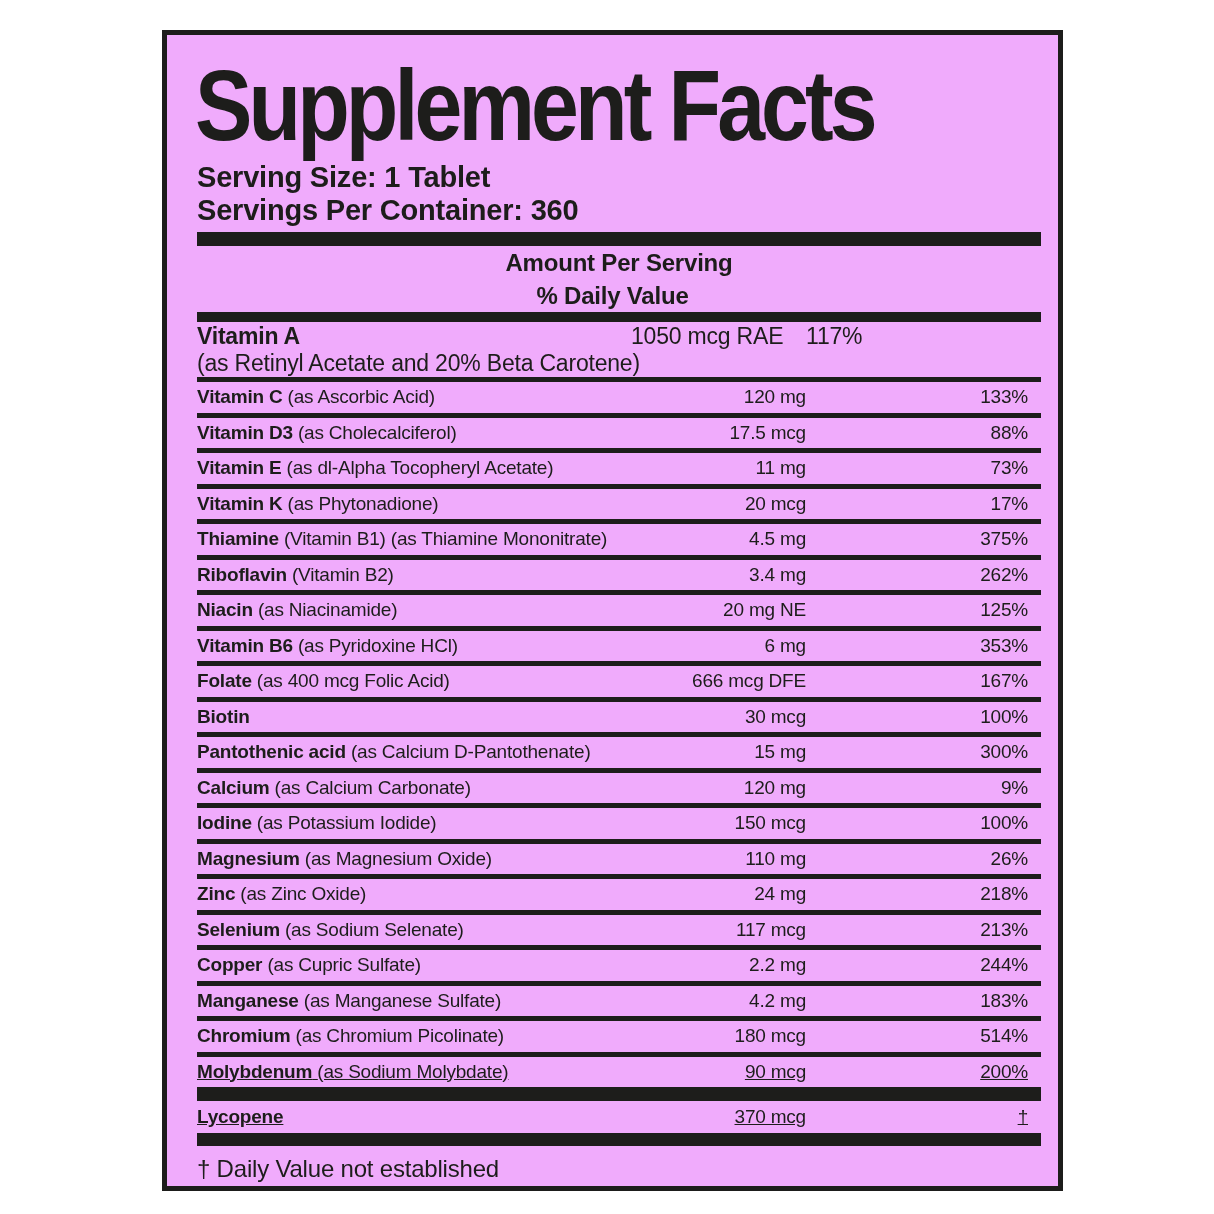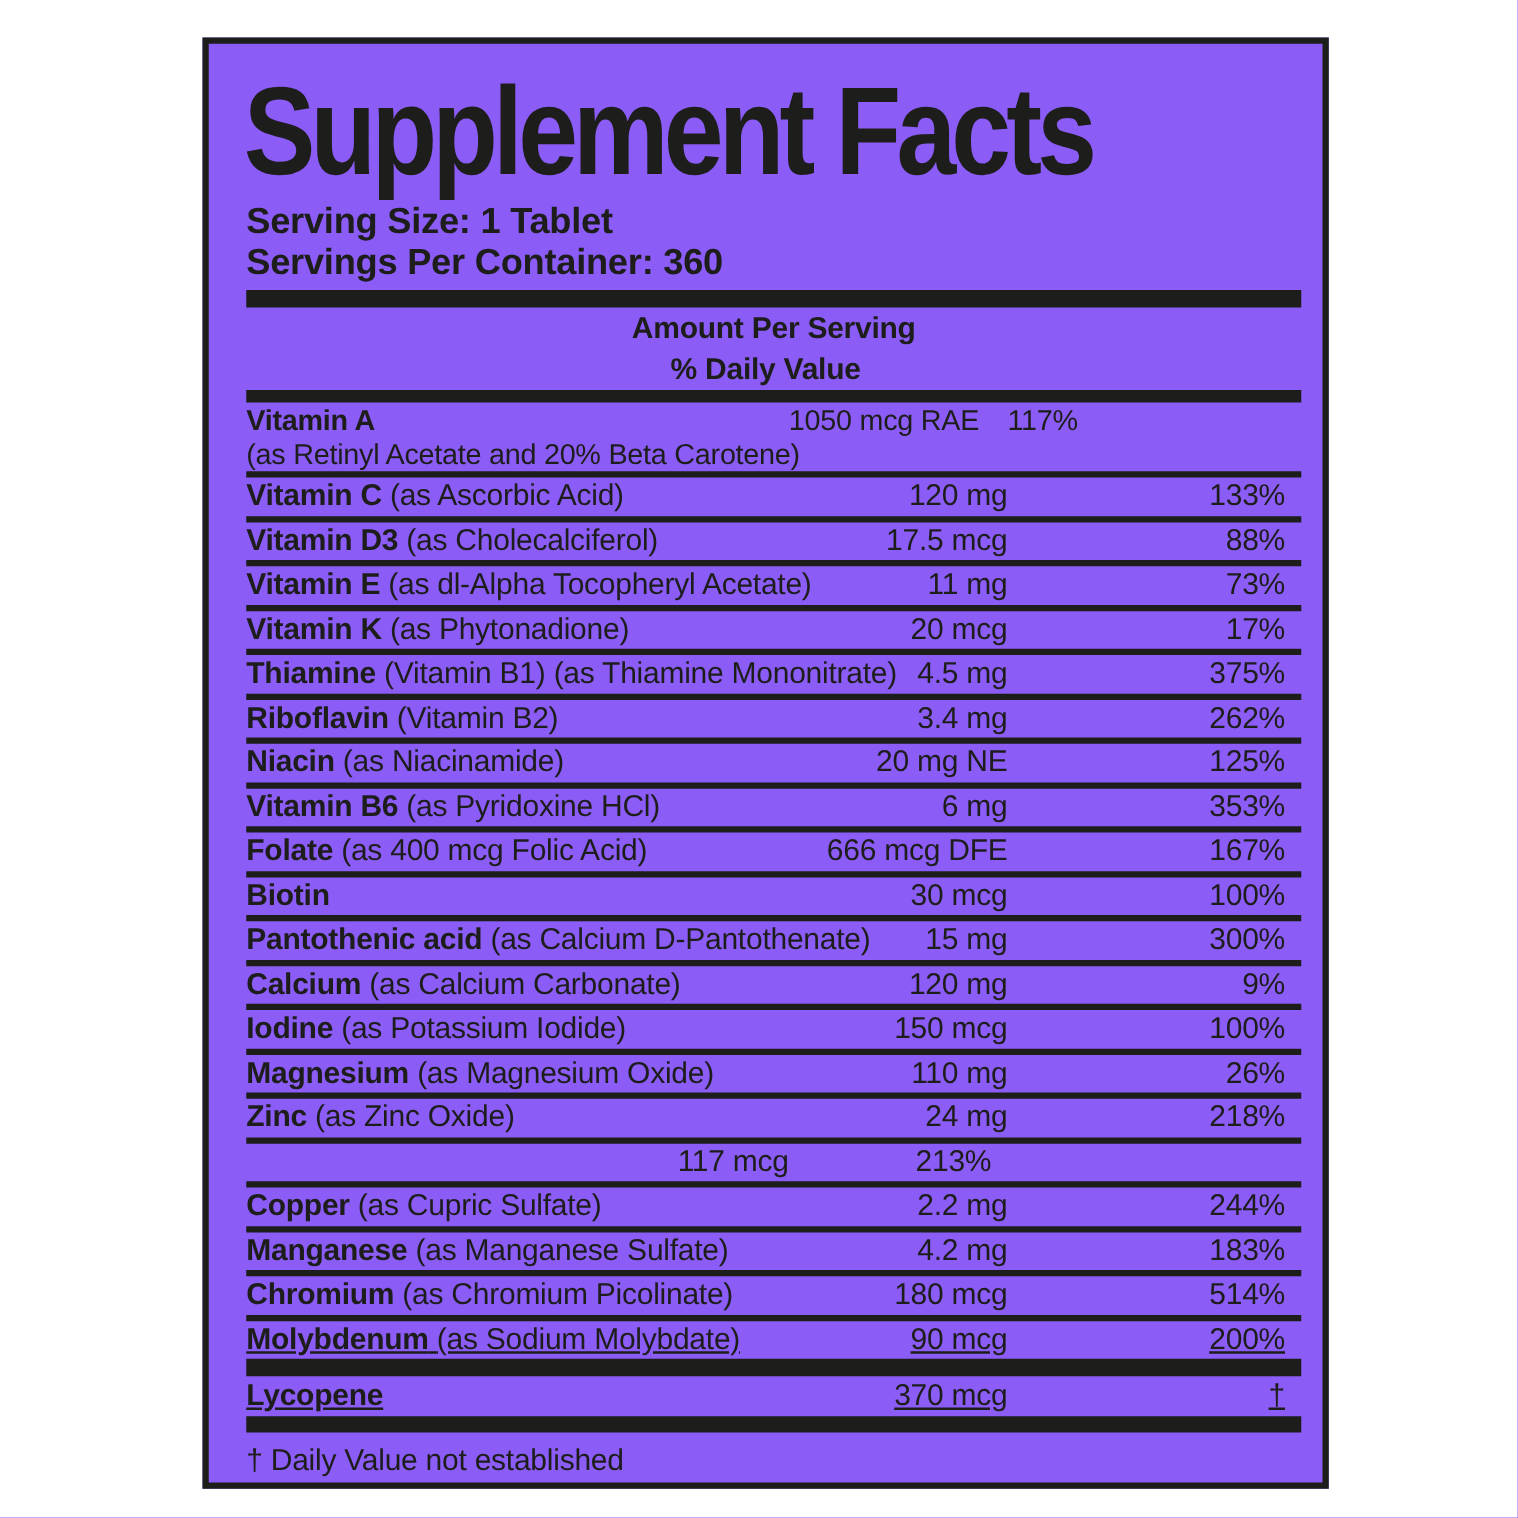--- a/index.html
+++ b/index.html
@@ -3,21 +3,21 @@
 <meta charset="utf-8">
 <style>
   html,body{margin:0;padding:0;}
   body{
     width:1214px;height:1214px;background:#ffffff;position:relative;
     font-family:"Liberation Sans",sans-serif;color:#1d1d1b;
     -webkit-font-smoothing:antialiased;
   }
   .panel{
     position:absolute;left:162px;top:30px;width:901px;height:1161px;
-    border:5px solid #1d1d1b;box-sizing:border-box;background:#8b5cf6;
+    border:5px solid #1d1d1b;box-sizing:border-box;background:#f0abfc;
     padding:10px 17px 0 30px;overflow:hidden;
   }
   .title{
     font-weight:bold;font-size:100px;line-height:100px;letter-spacing:-4.5px;
     transform:scaleX(0.86);transform-origin:left center;white-space:nowrap;
     margin:10px 0 6px -2px;
   }
   .serving-line{
     font-weight:bold;font-size:29px;line-height:33px;letter-spacing:-0.2px;white-space:nowrap;
   }
@@ -26,21 +26,21 @@
   .bar-mid{height:10px;}
   .bar-thick{height:14px;}
   .bar-bottom{height:13px;}
   .col-head{
     display:flex;justify-content:space-between;align-items:center;
     font-weight:bold;font-size:24px;line-height:33px;letter-spacing:-0.2px;flex-direction:column;
   }
   .col-head .dv-head{padding-right:13px;}
   .row{
     display:grid;grid-template-columns:minmax(0,1fr) 175px 235px;
-    font-size:24px;height:30.5px;line-height:30.5px;letter-spacing:-0.2px;
+    font-size:19px;height:30.5px;line-height:30.5px;letter-spacing:-0.2px;
     border-bottom:5px solid #1d1d1b;
   }
   .row:last-child{border-bottom:none;text-decoration:underline;}
   .row .nm{white-space:nowrap;overflow:visible;}
   .row .nm b{font-weight:bold;}
   .row .amt{text-align:right;white-space:nowrap;}
   .row .dv{text-align:right;padding-right:13px;white-space:nowrap;}
   .row--two{
     display:block;height:55px;border-bottom:5px solid #1d1d1b;
     font-size:23px;letter-spacing:-0.2px;
@@ -145,20 +145,21 @@
         <span class="nm"><b>Magnesium</b> <span>(as Magnesium Oxide)</span></span>
         <span class="amt">110 mg</span>
         <span class="dv">26%</span>
       </div>
       <div class="row">
         <span class="nm"><b>Zinc</b> <span>(as Zinc Oxide)</span></span>
         <span class="amt">24 mg</span>
         <span class="dv">218%</span>
       </div>
       <div class="row">
+        <span class="nm"><b>Selenium</b> <span>(as Sodium Selenate)</span></span>
         <span class="amt">117 mcg</span>
         <span class="dv">213%</span>
       </div>
       <div class="row">
         <span class="nm"><b>Copper</b> <span>(as Cupric Sulfate)</span></span>
         <span class="amt">2.2 mg</span>
         <span class="dv">244%</span>
       </div>
       <div class="row">
         <span class="nm"><b>Manganese</b> <span>(as Manganese Sulfate)</span></span>

